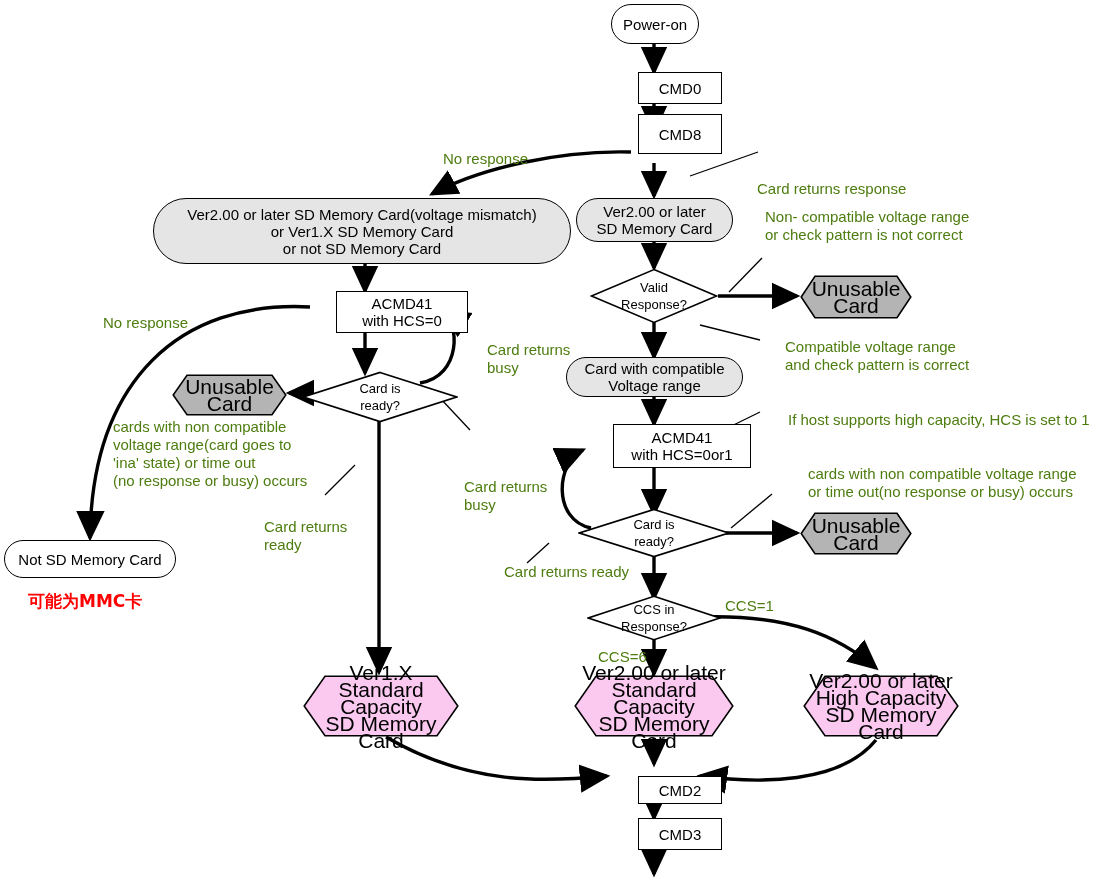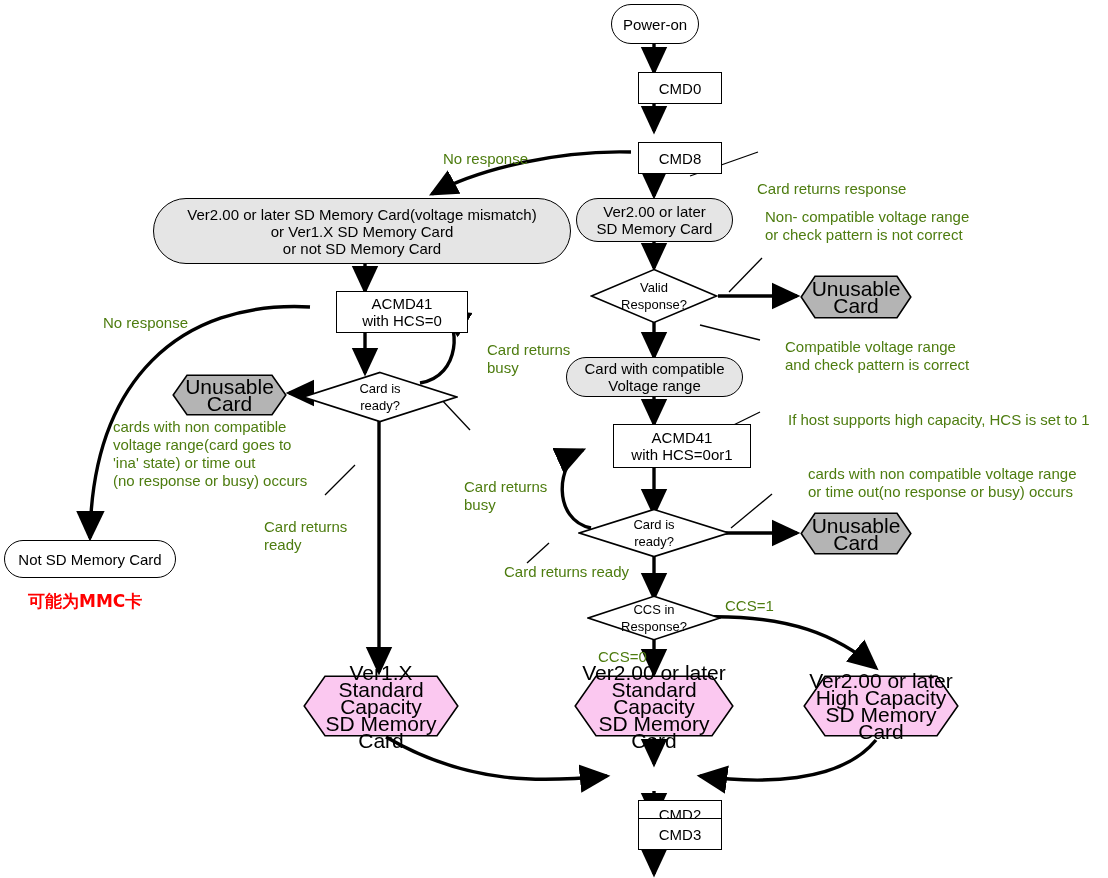--- a/index.html
+++ b/index.html
@@ -105,21 +105,21 @@
   </svg>
 
   <div class="node stadw" style="left:611px;top:4px;width:88px;height:40px;">
     <span>Power-on</span>
   </div>
 
   <div class="node rect" style="left:613px;top:72px;width:84px;height:32px;">
     <span>CMD0</span>
   </div>
 
-  <div class="node rect" style="left:613px;top:142px;width:84px;height:32px;">
+  <div class="node rect" style="left:613px;top:114px;width:84px;height:40px;">
     <span>CMD8</span>
   </div>
 
   <div class="node stad" style="left:153px;top:198px;width:418px;height:66px;">
     <span>Ver2.00 or later SD Memory Card(voltage mismatch)
 or Ver1.X SD Memory Card
 or not SD Memory Card</span>
   </div>
 
   <div class="node stad" style="left:576px;top:198px;width:157px;height:44px;">
@@ -222,21 +222,21 @@
 
   <div class="hexwrap" style="left:803px;top:675px;width:156px;height:62px;">
     <svg width="156" height="62" viewBox="0 0 156 62">
         <polygon points="22,1.2 134,1.2 154.8,31 134,60.8 22,60.8 1.2,31" fill="#fbc8f0" stroke="#000" stroke-width="1.6"></polygon>
       </svg>
     <div class="hexlabel">Ver2.00 or later
 High Capacity
 SD Memory Card</div>
   </div>
 
-  <div class="node rect" style="left:613px;top:800px;width:84px;height:28px;">
+  <div class="node rect" style="left:613px;top:776px;width:84px;height:28px;">
     <span>CMD2</span>
   </div>
 
   <div class="node rect" style="left:613px;top:818px;width:84px;height:32px;">
     <span>CMD3</span>
   </div>
 
   <div class="note" style="left:443px;top:150px;">No response</div>
 
   <div class="note" style="left:757px;top:169px;margin-top:11px;">Card returns response</div>
@@ -265,17 +265,17 @@
   <div class="note" style="left:464px;top:478px;">Card returns
 busy</div>
 
   <div class="note" style="left:808px;top:465px;">cards with non compatible voltage range
 or time    out(no response or busy) occurs</div>
 
   <div class="note" style="left:504px;top:563px;">Card returns ready</div>
 
   <div class="note" style="left:725px;top:597px;">CCS=1</div>
 
-  <div class="note" style="left:598px;top:648px;">CCS=0</div>
+  <div class="note" style="left:598px;top:648px;">CCS=6</div>
 
   <div class="cn" style="left:28px;top:592px;">可能为MMC卡</div>
 
 </div>
 
 </body></html>

